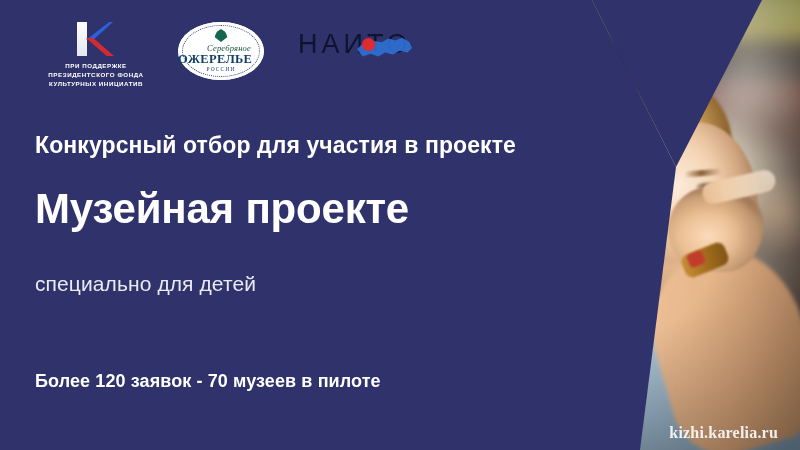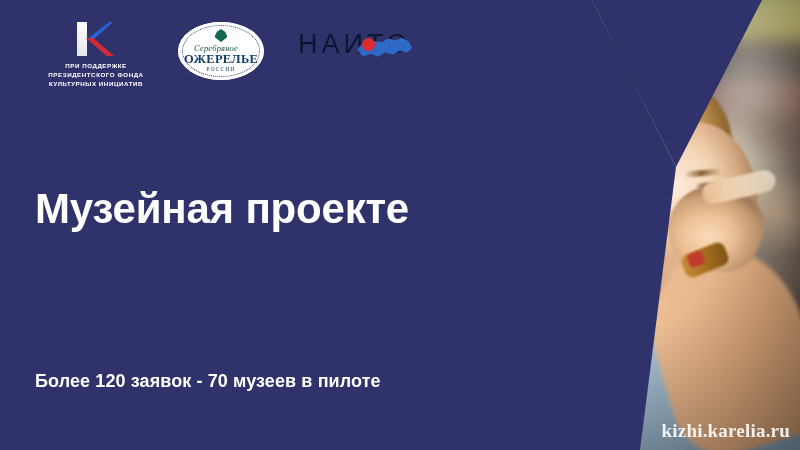--- a/index.html
+++ b/index.html
@@ -277,26 +277,26 @@
     position:absolute; left:4px; top:3px; right:4px; bottom:3px;
     border: 1.5px dotted #2f3d7a; border-radius: 50%;
   }
   .logo-necklace .crest {
     position:absolute; left:50%; top:7px; transform:translateX(-50%);
     width: 13px; height: 13px;
     background: #14664f;
     clip-path: polygon(50% 0, 82% 22%, 100% 62%, 50% 100%, 0 62%, 18% 22%);
   }
   .logo-necklace .l1 {
-    position:absolute; left:16px; right:0; top:21px; 
+    position:absolute; left:16px; right:0; top:21px; text-align:center;
     font-family: "Liberation Serif", serif; font-style: italic;
     font-size: 8.5px; color:#15513f; letter-spacing:.2px;
   }
   .logo-necklace .l2 {
-    position:absolute; left:0; right:0; top:30px; text-align:center;
+    position:absolute; left:0; right:0; top:30px; text-align:left;
     font-family: "Liberation Serif", serif; font-weight:700;
     font-size: 12.5px; color:#123f66; letter-spacing:.3px;
   }
   .logo-necklace .l3 {
     position:absolute; left:0; right:0; top:44px; text-align:center;
     font-family: "Liberation Serif", serif;
     font-size: 5.4px; color:#123f66; letter-spacing:1.2px;
   }
 
   
@@ -336,23 +336,23 @@
   .subtitle {
     top: 272px; font-size: 21px; font-weight: 400; color:#e9eaf2;
     letter-spacing: .1px;
   }
   .stats {
     top: 371px; font-size: 18px; font-weight: 700; color:#ffffff;
     letter-spacing: .1px;
   }
 
   .watermark {
-    position:absolute; right: 10px; bottom: 8px; z-index: 8;
+    position:absolute; right: 22px; bottom: 8px; z-index: 8;
     font-family: "Liberation Serif", serif;
-    font-size: 19px; font-weight: 700;
+    font-size: 16px; font-weight: 700;
     color: rgba(255,255,255,0.88);
     letter-spacing: .2px;
   }
 </style>
 </head>
 <body>
 
 <div id="banner">
 
   <div class="photo">
@@ -423,18 +423,20 @@
 
     <div class="logo-naito">
       <div class="naito-top"></div>
       <div class="naito-word">НАИТО</div>
       <div class="ru-map"></div>
       <div class="ru-dot"></div>
     </div>
 
   </div>
 
+  <div class="copy eyebrow">Конкурсный отбор для участия в проекте</div>
   <div class="copy title">Музейная проекте</div>
+  <div class="copy subtitle">специально для детей</div>
   <div class="copy stats">Более 120 заявок - 70 музеев в пилоте</div>
 
   <div class="watermark">kizhi.karelia.ru</div>
 
 </div>
 
 </body></html>

